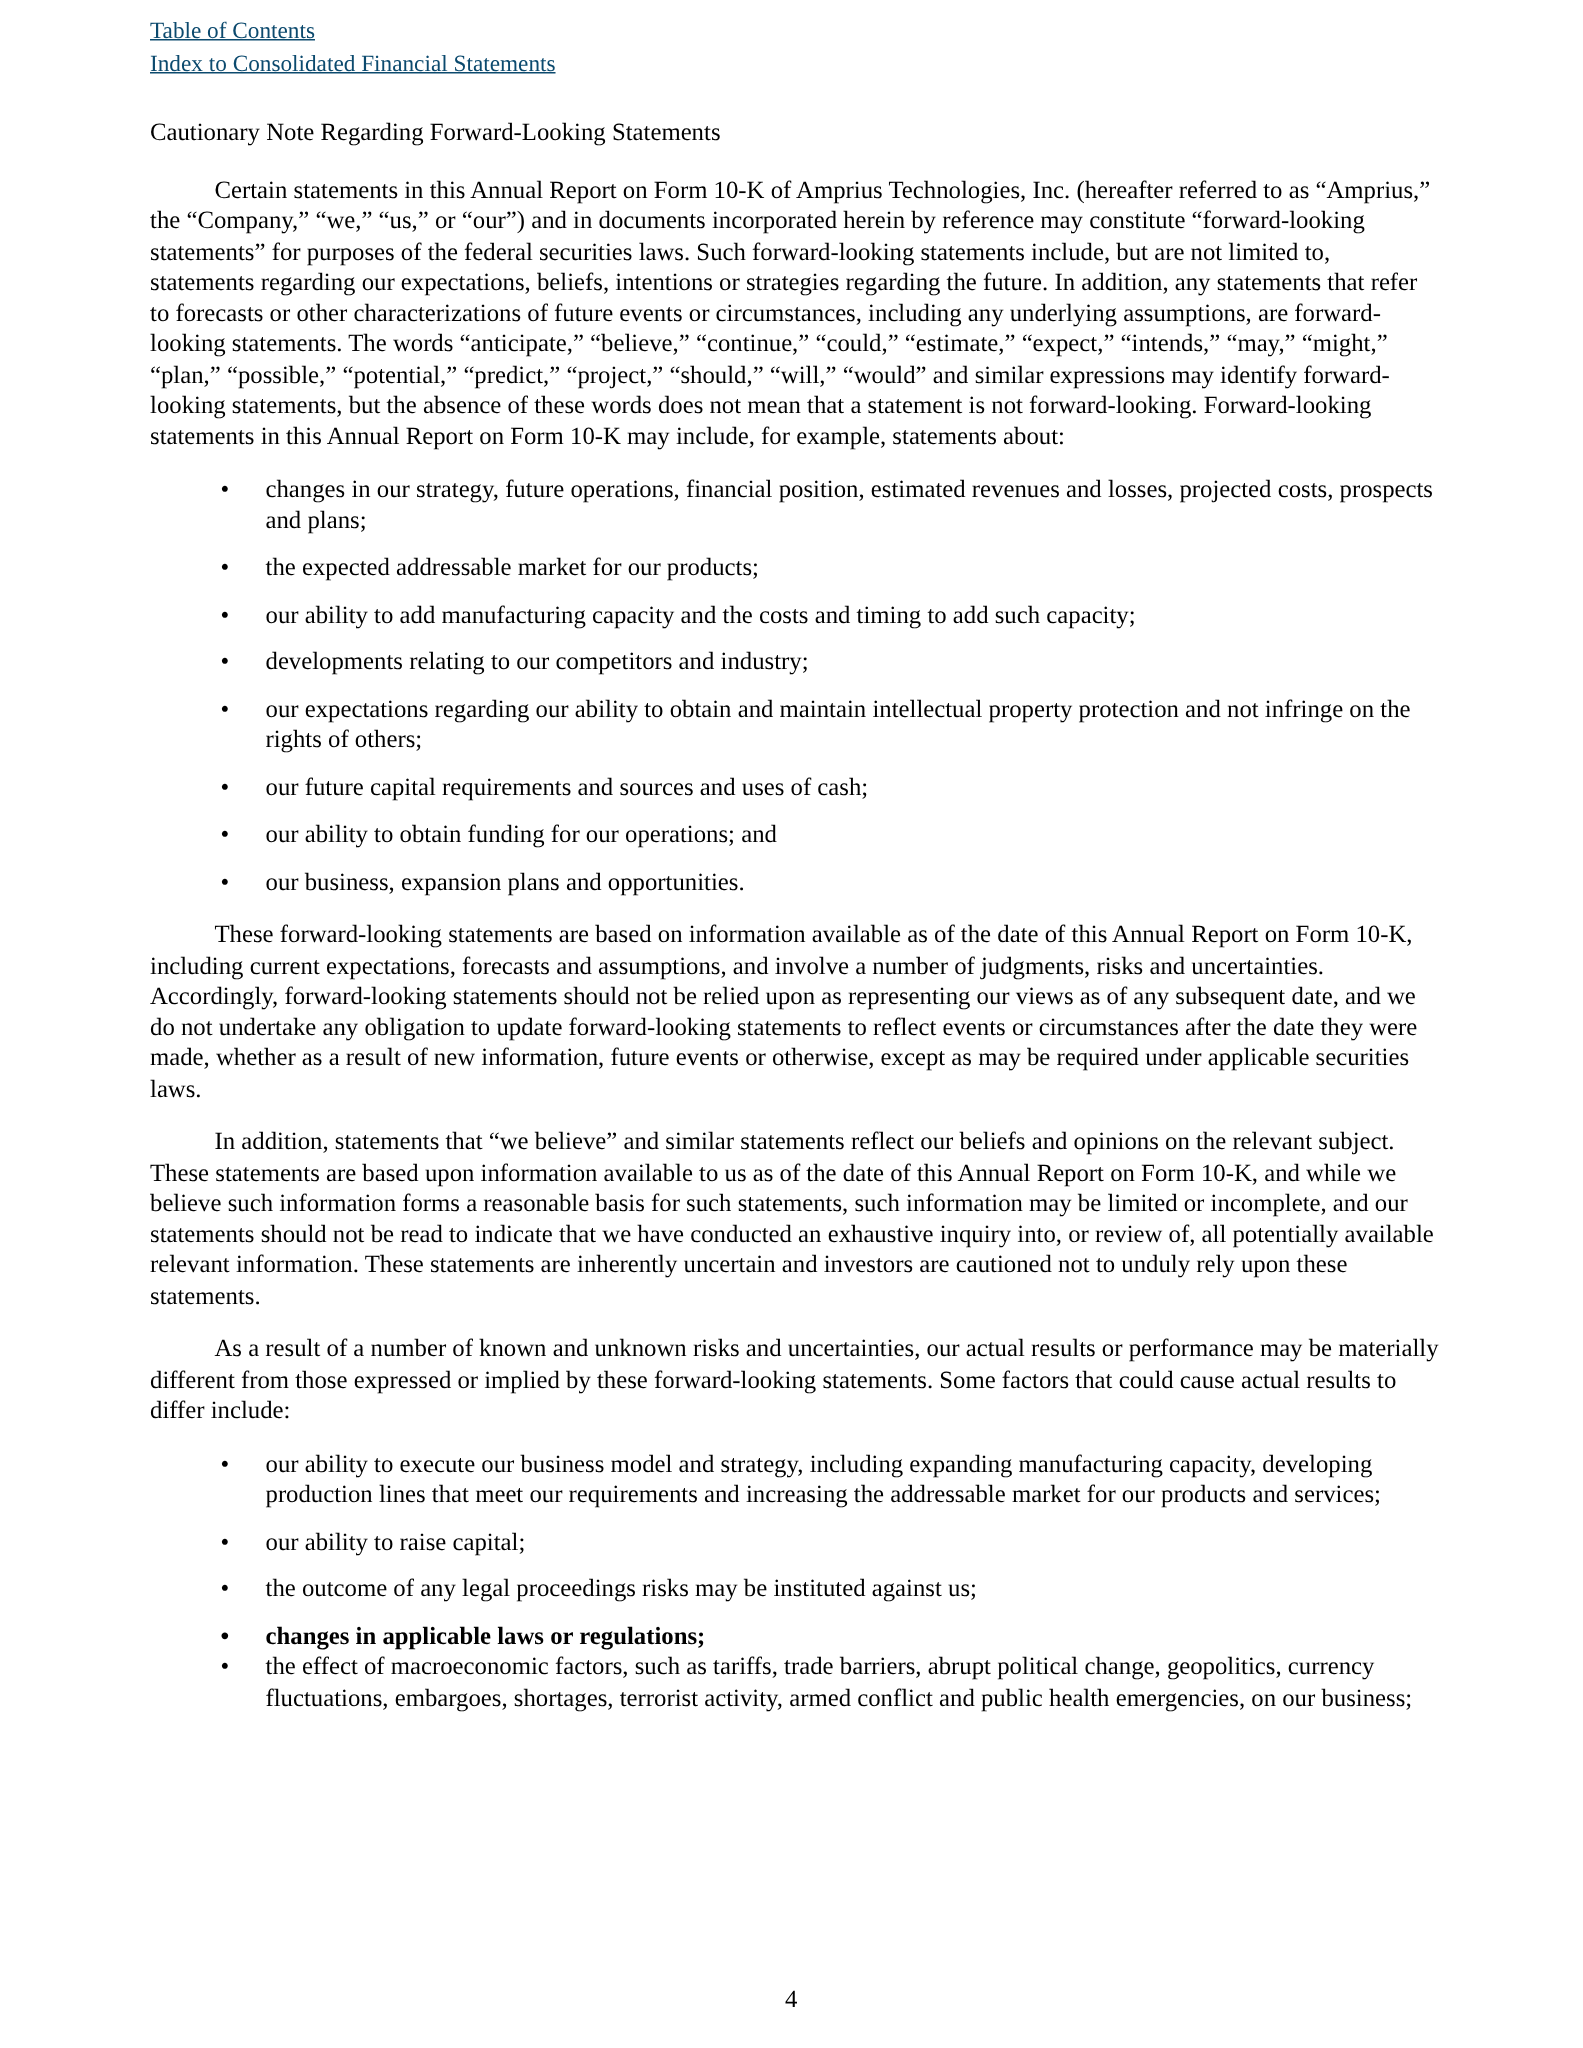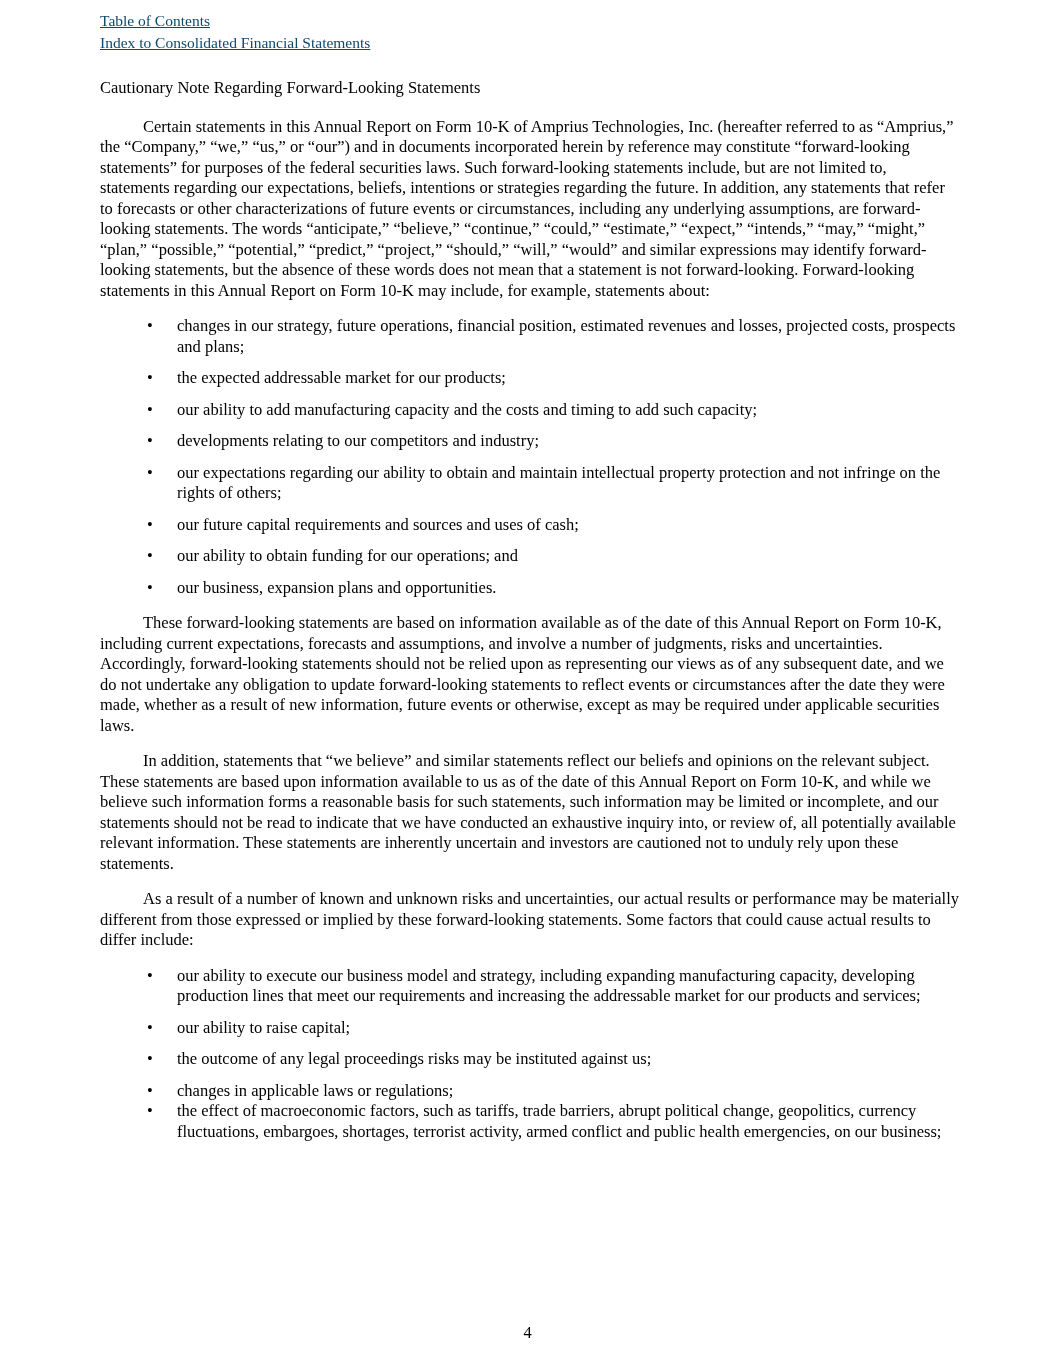--- a/index.html
+++ b/index.html
@@ -51,21 +51,21 @@
     position: relative;
     padding-left: 77px;
     margin-bottom: 11px;
   }
   ul.bullets li::before {
     content: "\2022";
     position: absolute;
     left: 47px;
     top: 0;
   }
-  ul.bullets li.tight { margin-bottom: 0; }
+  ul.bullets li.tight { margin-bottom: 0; font-weight: bold; }
   .page-number {
     position: absolute;
     bottom: 22px;
     left: 0;
     width: 1055px;
     text-align: center;
     font-size: 16.5px;
   }
 </style>
 </head>

